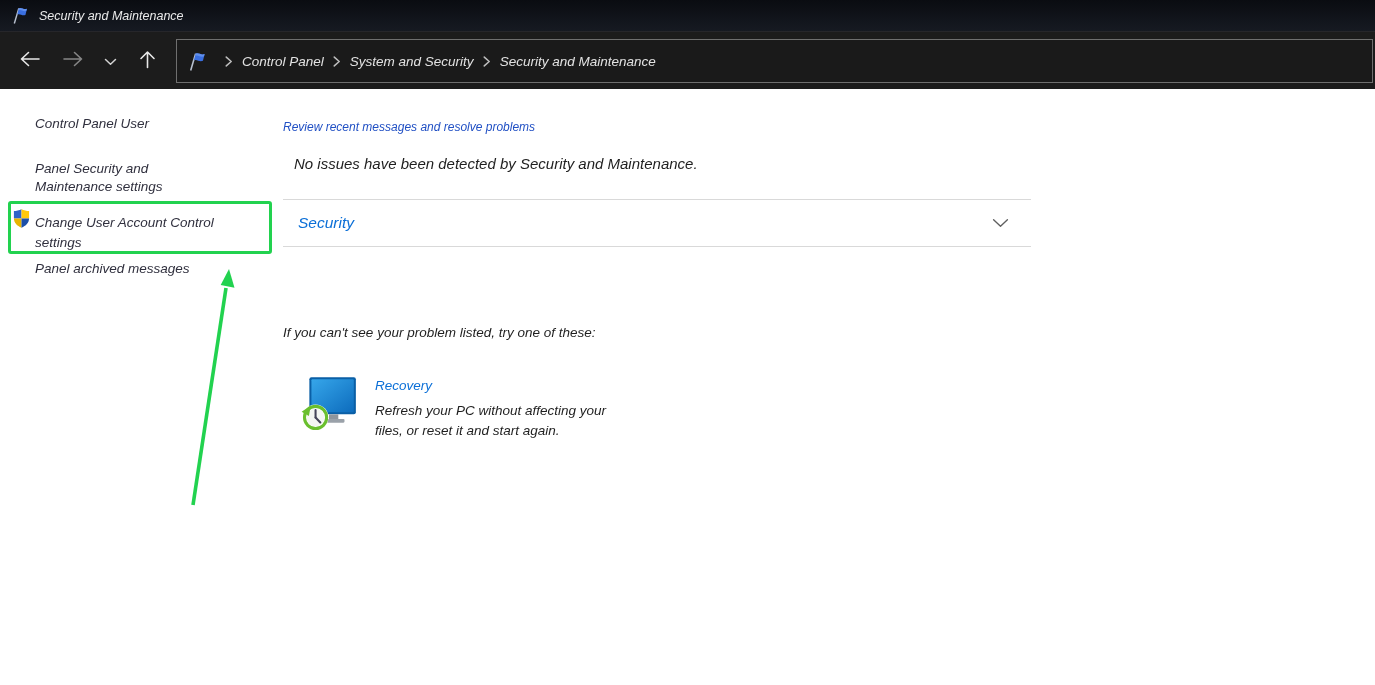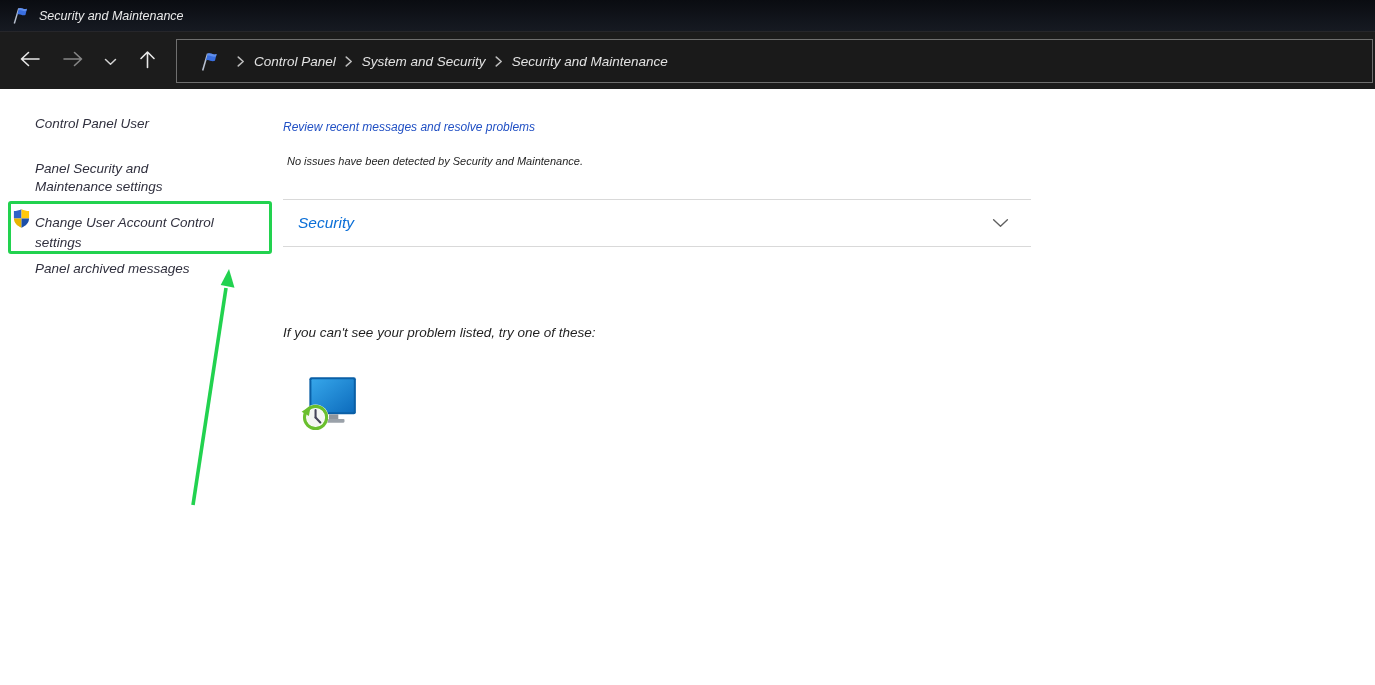--- a/index.html
+++ b/index.html
@@ -52,21 +52,21 @@
   }
   .breadcrumb-bar {
     position: absolute;
     left: 176px; top: 7px; right: 2px;
     height: 44px;
     background: #1a1a1a;
     border: 1px solid #6f6f6f;
     box-sizing: border-box;
     display: flex;
     align-items: center;
-    padding-left: 22px;
+    padding-left: 10px;
     text-align: right;
   }
   .crumb-flag { margin-right: 8px; display: flex; }
   .crumb-sep { display: flex; margin: 0 9px; }
   .crumb {
     color: #e2e2e2;
     font-size: 13.5px;
     white-space: nowrap;
     cursor: default;
   }
@@ -101,22 +101,22 @@
   .main { position: absolute; left: 283px; top: 89px; width: 780px; }
   .main-heading {
     position: absolute; left: 0; top: 31px;
     font-size: 12px;
     color: var(--heading-blue, #2050c8);
     white-space: nowrap;
     font-weight: 400;
     margin: 0;
   }
   .main-status {
-    position: absolute; left: 4px; top: 66px;
-    font-size: 11px;
+    position: absolute; left: 11px; top: 66px;
+    font-size: 15px;
     color: #1f1f1f;
     white-space: nowrap;
   }
   .sections {
     position: absolute; left: 0; top: 110px;
     width: 748px;
   }
   .section-row {
     height: 48px;
     border-top: 1px solid #d9d9d9;
@@ -287,20 +287,24 @@
           <rect x="24" y="45.5" width="21" height="3.5" rx="1" fill="#9aa1a9"></rect>
 
           <circle cx="17" cy="44" r="12.5" fill="#ffffff"></circle>
           <circle cx="17" cy="44" r="10.7" fill="none" stroke="#6abf2e" stroke-width="3"></circle>
           <circle cx="17" cy="44" r="8.6" fill="#f4f6f2"></circle>
           <polygon points="3.5,38.5 12.5,32.5 10.5,42.5" fill="#6abf2e"></polygon>
           <line x1="17" y1="44" x2="17" y2="36.8" stroke="#46465a" stroke-width="2" stroke-linecap="round"></line>
           <line x1="17" y1="44" x2="21.6" y2="48.8" stroke="#46465a" stroke-width="2" stroke-linecap="round"></line>
         </svg>
       </span>
+      <div class="recovery-text">
+        <span class="recovery-link">Recovery</span>
+        <div class="recovery-desc">Refresh your PC without affecting your files, or reset it and start again.</div>
+      </div>
     </div>
   </div>
 
   <div class="annot-box"></div>
   <span class="annot-arrow">
     <svg width="80" height="260" viewBox="0 0 80 260">
       <line x1="23" y1="245" x2="56" y2="28" stroke="#22d24f" stroke-width="3.6"></line>
       <polygon points="59,9 64.5,27.7 50.7,24.9" fill="#22d24f"></polygon>
     </svg>
   </span>

